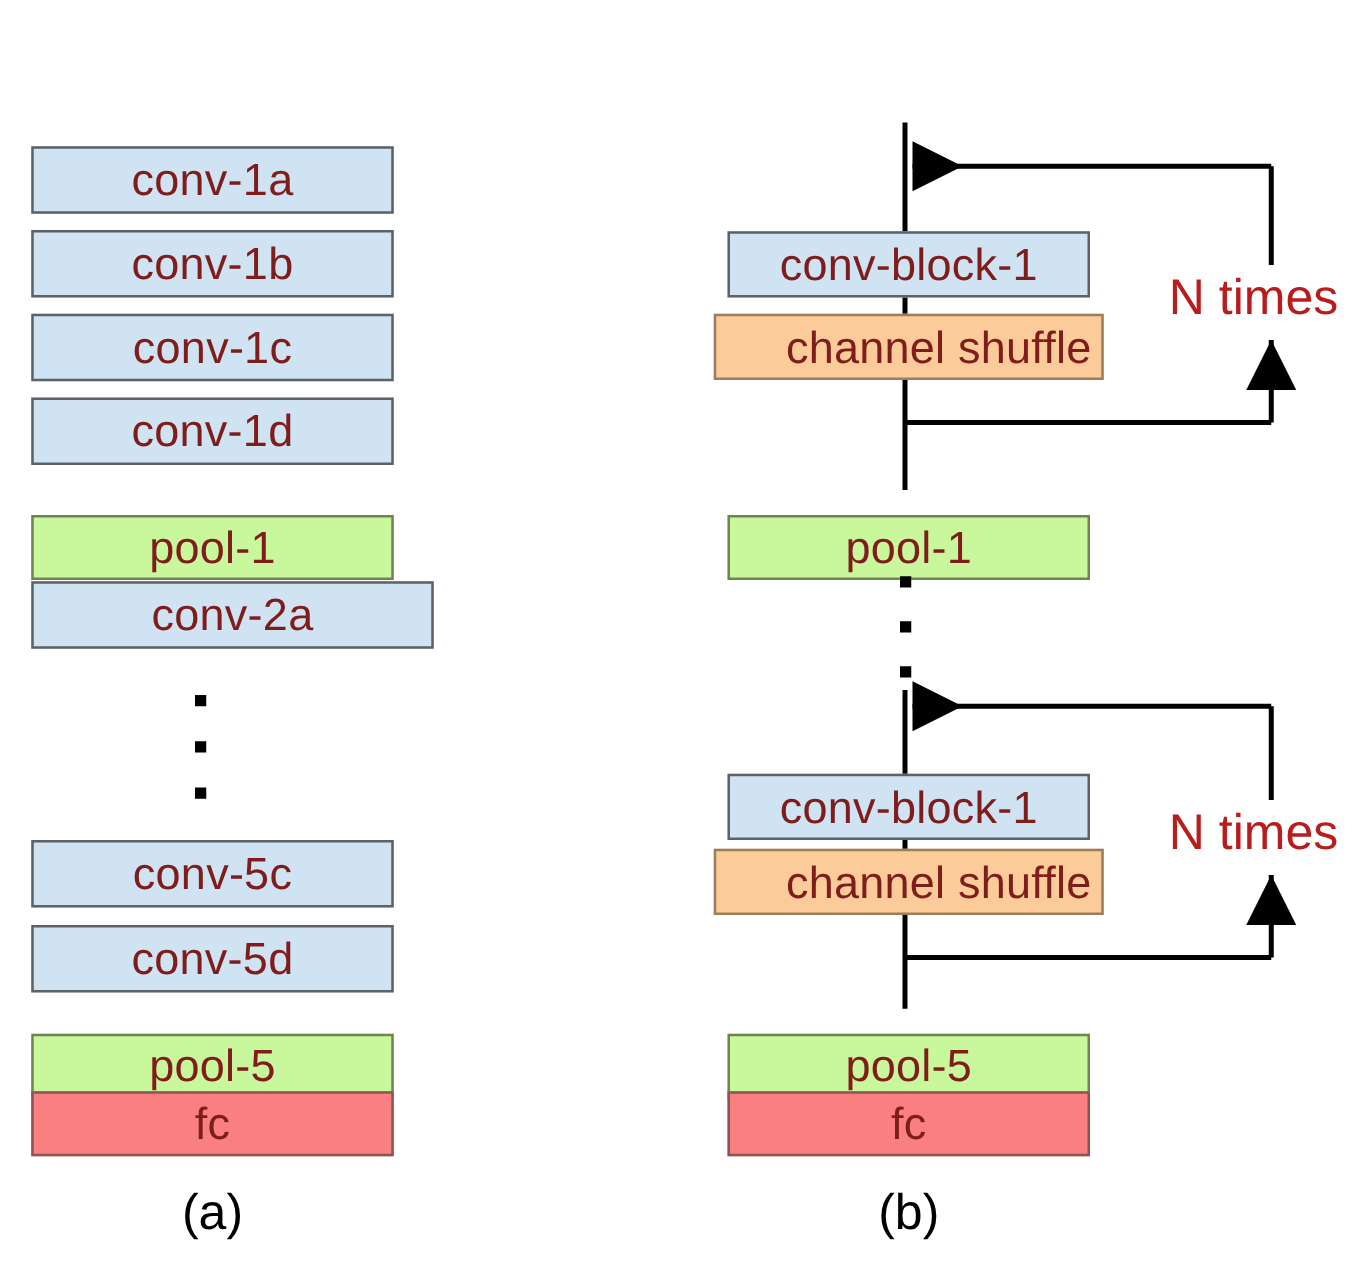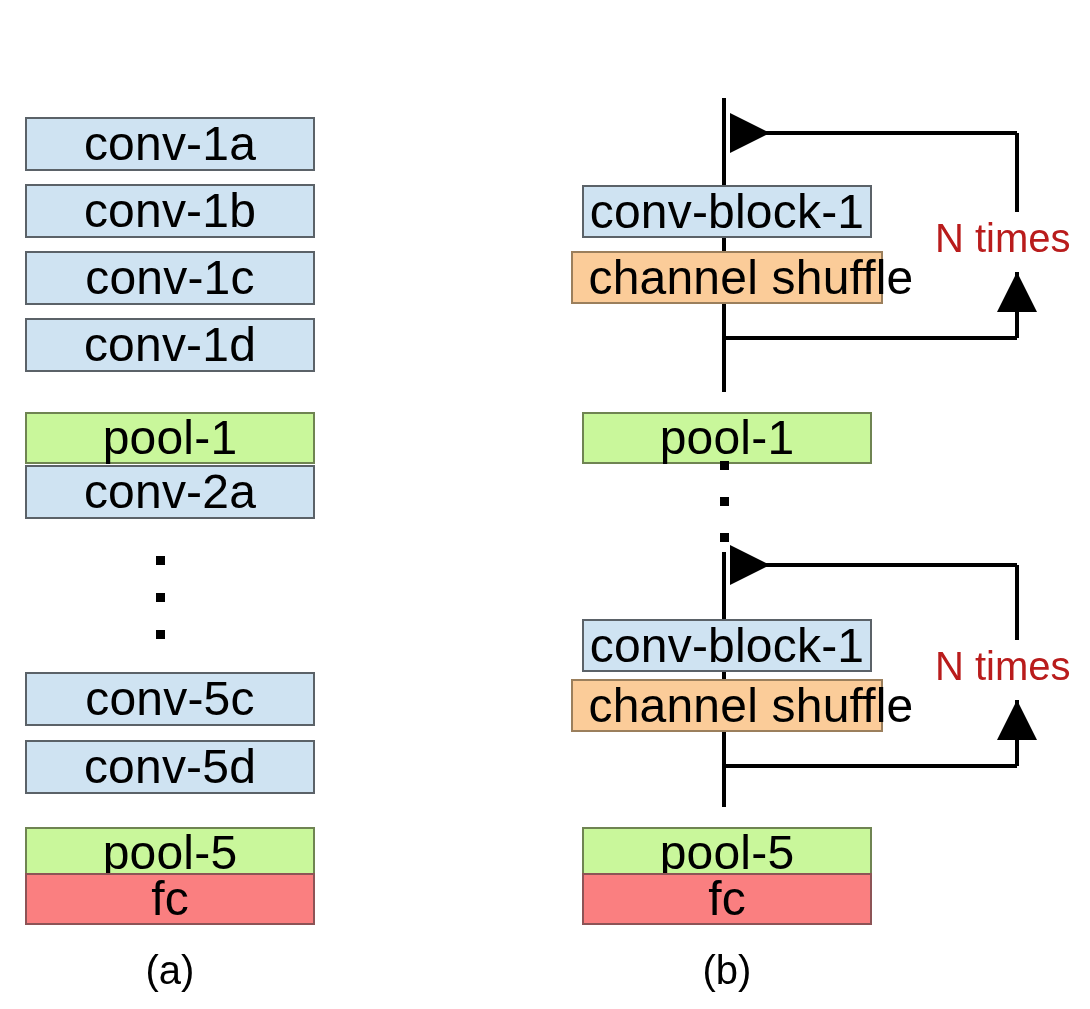--- a/index.html
+++ b/index.html
@@ -21,24 +21,24 @@
   }
 
   
   .block {
     position: absolute;
     box-sizing: border-box;
     border: 2px solid #555a5e;
     display: flex;
     align-items: center;
     justify-content: center;
-    font-size: 48px;
+    font-size: 36px;
     line-height: 1;
     letter-spacing: 0.2px;
-    color: #000000;
+    color: #7f1d1d;
     white-space: nowrap;
     z-index: 5;
   }
   .block.conv  { background: #cfe3f2; border-color: #5b6268; }
   .block.pool  { background: #c9f79b; border-color: #6f8452; margin-top: 20px; }
   .block.fc    { background: #fa7f80; border-color: #8d5456; }
   .block.shuffle { background: #fbcc99; border-color: #9b7f5c; padding-left: 48px; }
 
   
   .dot {
@@ -137,21 +137,21 @@
     </div>
 
     <div class="block conv" style="left:25px;  top:318px; width:290px; height:54px;">
       <span>conv-1d</span>
     </div>
 
     <div class="block pool" style="left:25px;  top:392px; width:290px; height:52px;">
       <span>pool-1</span>
     </div>
 
-    <div class="block conv" style="left:25px;  top:465px; width:290px; height:54px;">
+    <div class="block conv" style="left:25px;  top:465px; width:322px; height:54px;">
       <span>conv-2a</span>
     </div>
 
     <div class="dot" style="left:156px; top:556px;"></div>
     <div class="dot" style="left:156px; top:593px;"></div>
     <div class="dot" style="left:156px; top:630px;"></div>
 
     <div class="block conv" style="left:25px;  top:672px; width:290px; height:54px;">
       <span>conv-5c</span>
     </div>

